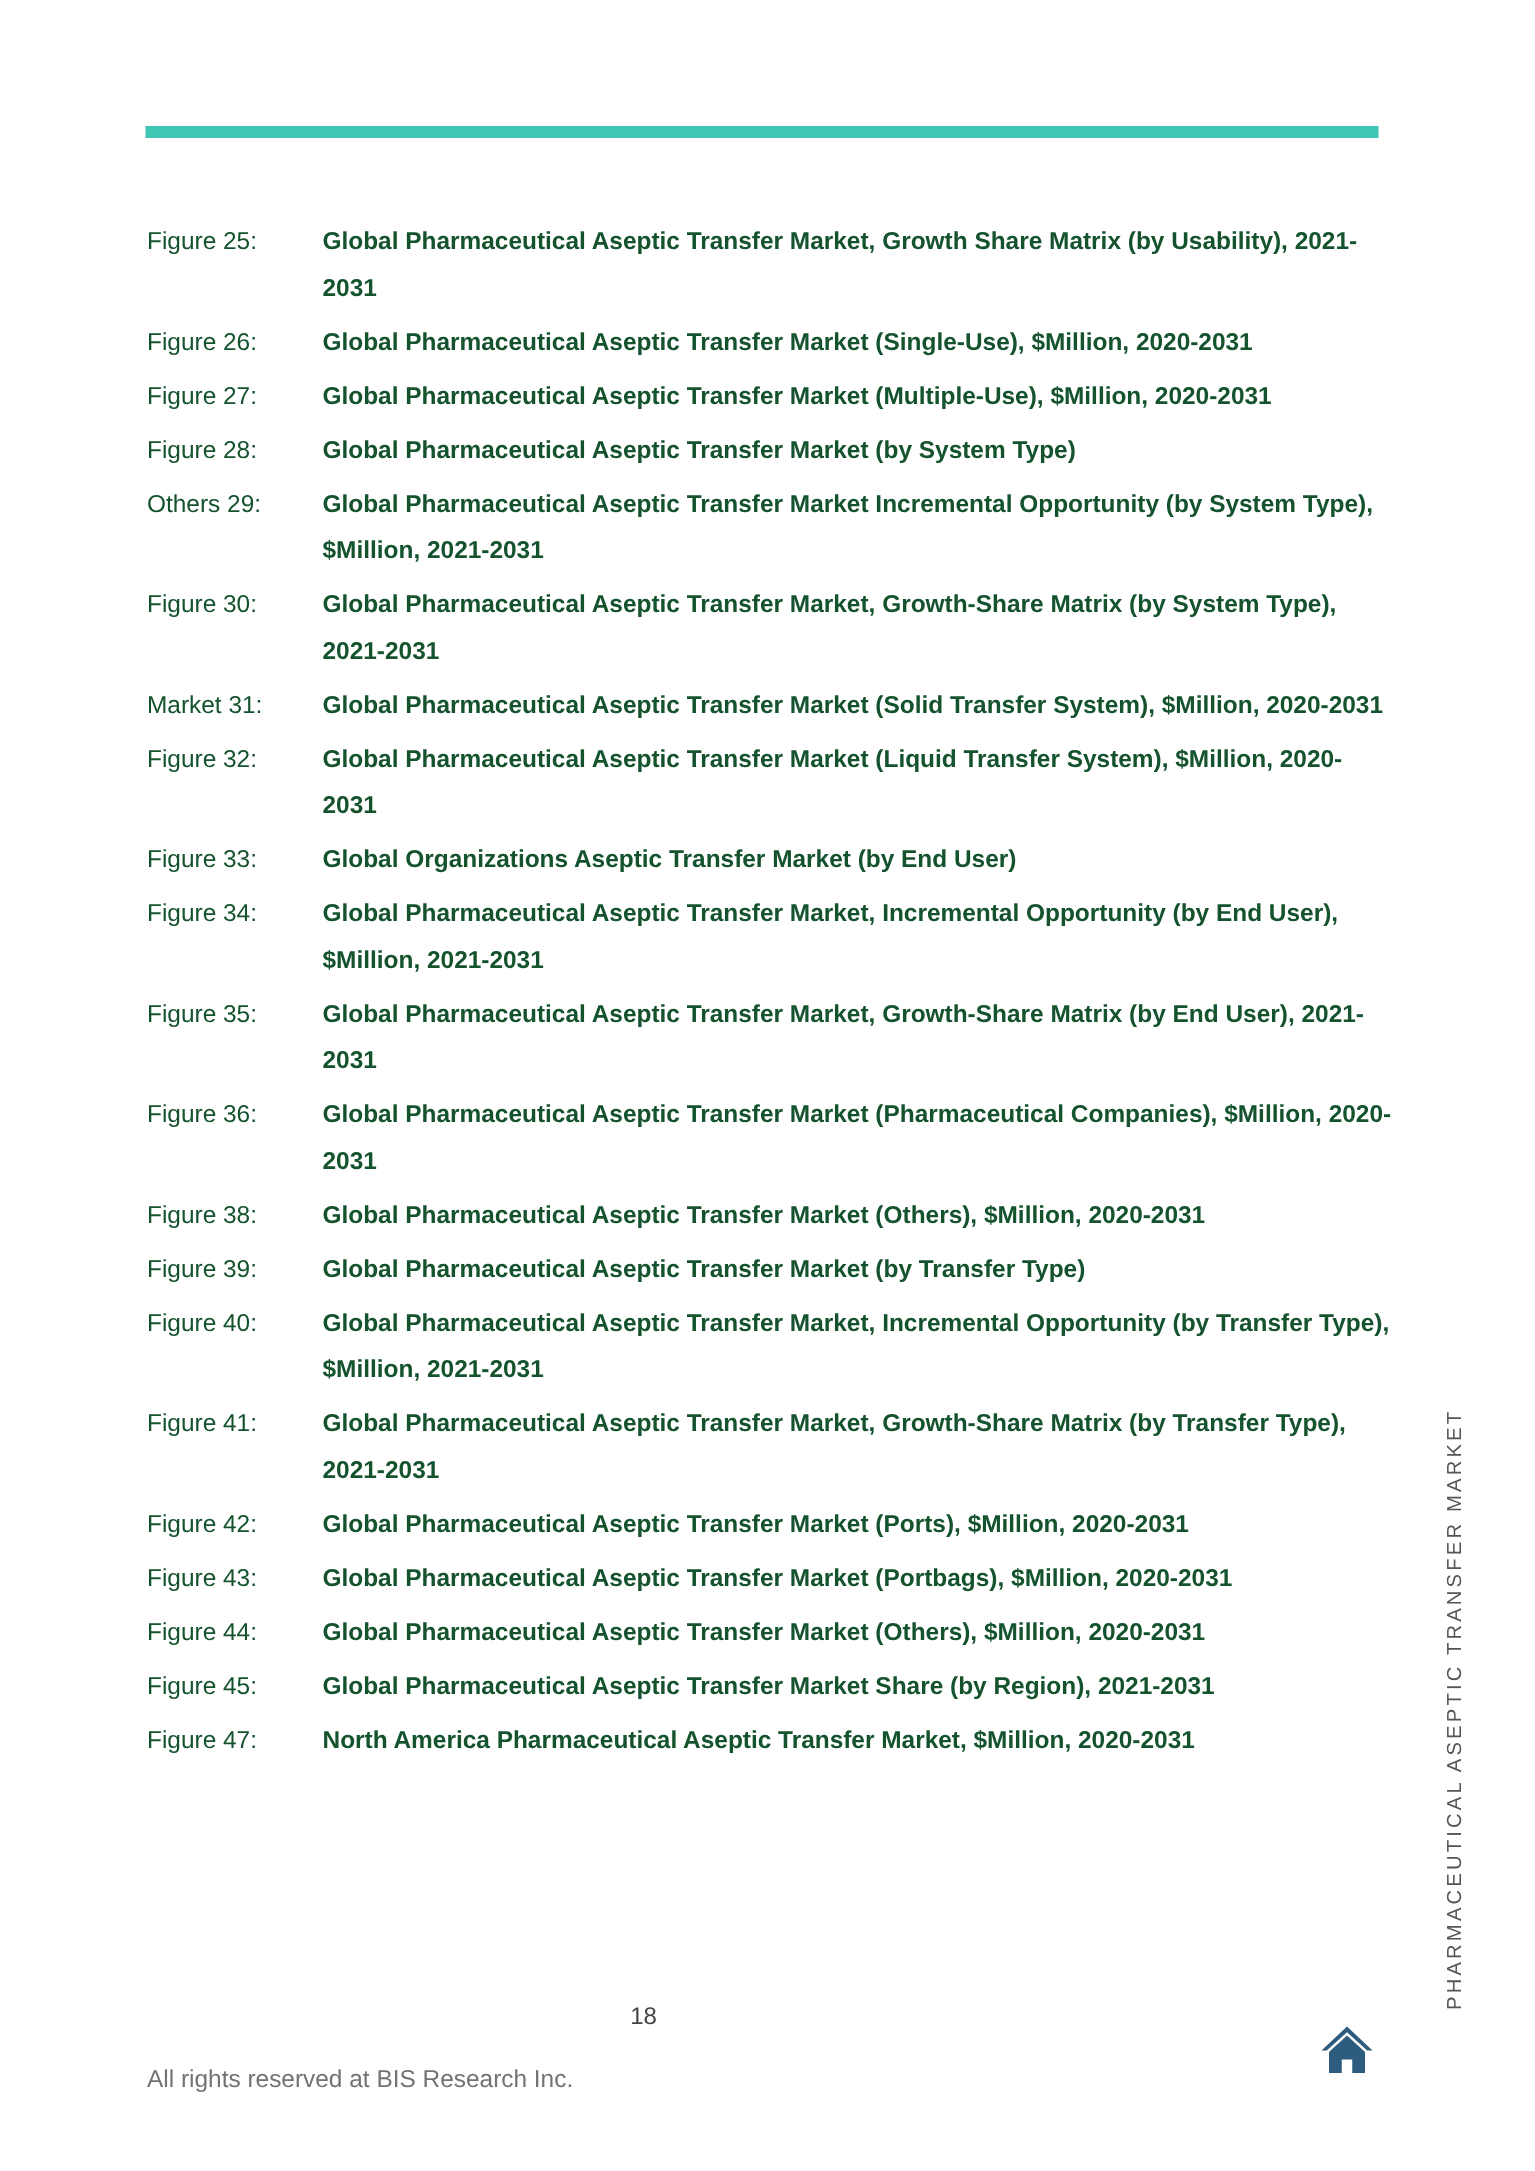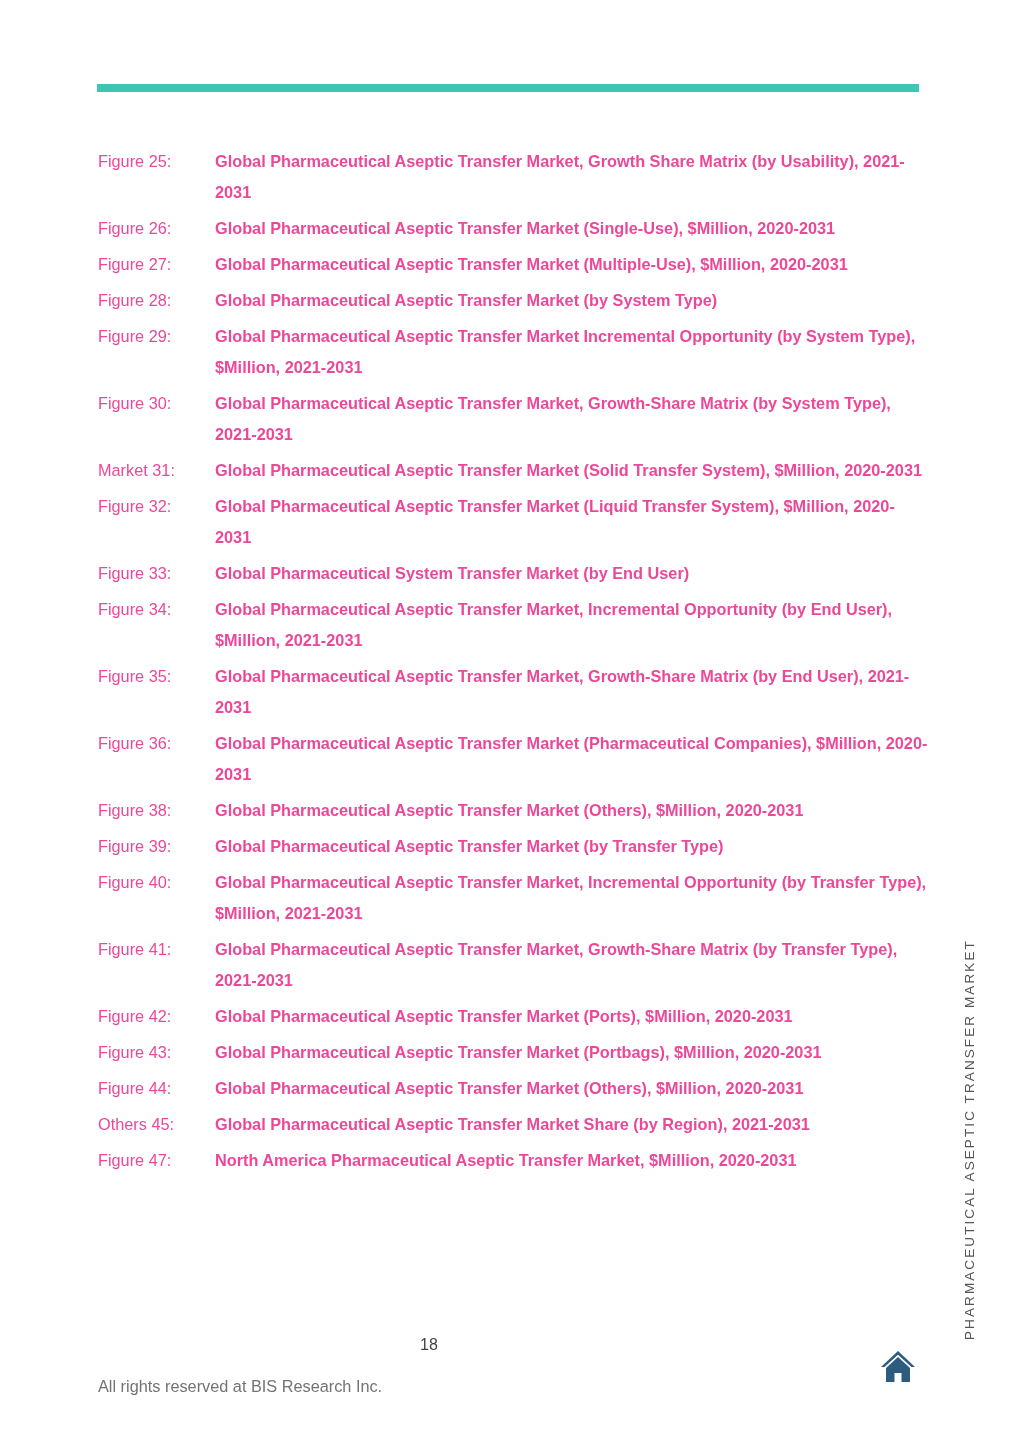--- a/index.html
+++ b/index.html
@@ -30,21 +30,21 @@
       width: 830px;
       margin: 0;
       padding: 0;
       list-style: none;
     }
     .fig-item {
       display: flex;
       font-size: 16.3px;
       line-height: 31px;
       margin-bottom: 5px;
-      color: #ec4899;
+      color: #14532d;
     }
     .fig-label {
       flex: 0 0 117px;
       white-space: nowrap;
     }
     .fig-title {
       flex: 1 1 auto;
       width: 712px;
       font-weight: bold;
     }
@@ -103,38 +103,38 @@
     </li>
   <li class="fig-item">
       <span class="fig-label">Figure 27:</span>
       <span class="fig-title">Global Pharmaceutical Aseptic Transfer Market (Multiple-Use), $Million, 2020-2031</span>
     </li>
   <li class="fig-item">
       <span class="fig-label">Figure 28:</span>
       <span class="fig-title">Global Pharmaceutical Aseptic Transfer Market (by System Type)</span>
     </li>
   <li class="fig-item">
-      <span class="fig-label">Figure 29:</span>
+      <span class="fig-label">Others 29:</span>
       <span class="fig-title">Global Pharmaceutical Aseptic Transfer Market Incremental Opportunity (by System Type), $Million, 2021-2031</span>
     </li>
   <li class="fig-item">
       <span class="fig-label">Figure 30:</span>
       <span class="fig-title">Global Pharmaceutical Aseptic Transfer Market, Growth-Share Matrix (by System Type), 2021-2031</span>
     </li>
   <li class="fig-item">
       <span class="fig-label">Market 31:</span>
       <span class="fig-title" style="white-space:nowrap">Global Pharmaceutical Aseptic Transfer Market (Solid Transfer System), $Million, 2020-2031</span>
     </li>
   <li class="fig-item">
       <span class="fig-label">Figure 32:</span>
       <span class="fig-title">Global Pharmaceutical Aseptic Transfer Market (Liquid Transfer System), $Million, 2020-2031</span>
     </li>
   <li class="fig-item">
       <span class="fig-label">Figure 33:</span>
-      <span class="fig-title">Global Pharmaceutical System Transfer Market (by End User)</span>
+      <span class="fig-title">Global Organizations Aseptic Transfer Market (by End User)</span>
     </li>
   <li class="fig-item">
       <span class="fig-label">Figure 34:</span>
       <span class="fig-title">Global Pharmaceutical Aseptic Transfer Market, Incremental Opportunity (by End User), $Million, 2021-2031</span>
     </li>
   <li class="fig-item">
       <span class="fig-label">Figure 35:</span>
       <span class="fig-title">Global Pharmaceutical Aseptic Transfer Market, Growth-Share Matrix (by End User), 2021-2031</span>
     </li>
   <li class="fig-item">
@@ -163,21 +163,21 @@
     </li>
   <li class="fig-item">
       <span class="fig-label">Figure 43:</span>
       <span class="fig-title">Global Pharmaceutical Aseptic Transfer Market (Portbags), $Million, 2020-2031</span>
     </li>
   <li class="fig-item">
       <span class="fig-label">Figure 44:</span>
       <span class="fig-title">Global Pharmaceutical Aseptic Transfer Market (Others), $Million, 2020-2031</span>
     </li>
   <li class="fig-item">
-      <span class="fig-label">Others 45:</span>
+      <span class="fig-label">Figure 45:</span>
       <span class="fig-title">Global Pharmaceutical Aseptic Transfer Market Share (by Region), 2021-2031</span>
     </li>
   <li class="fig-item">
       <span class="fig-label">Figure 47:</span>
       <span class="fig-title">North America Pharmaceutical Aseptic Transfer Market, $Million, 2020-2031</span>
     </li>
 </ul>
 
 <div class="side-title">PHARMACEUTICAL ASEPTIC TRANSFER MARKET</div>
 

